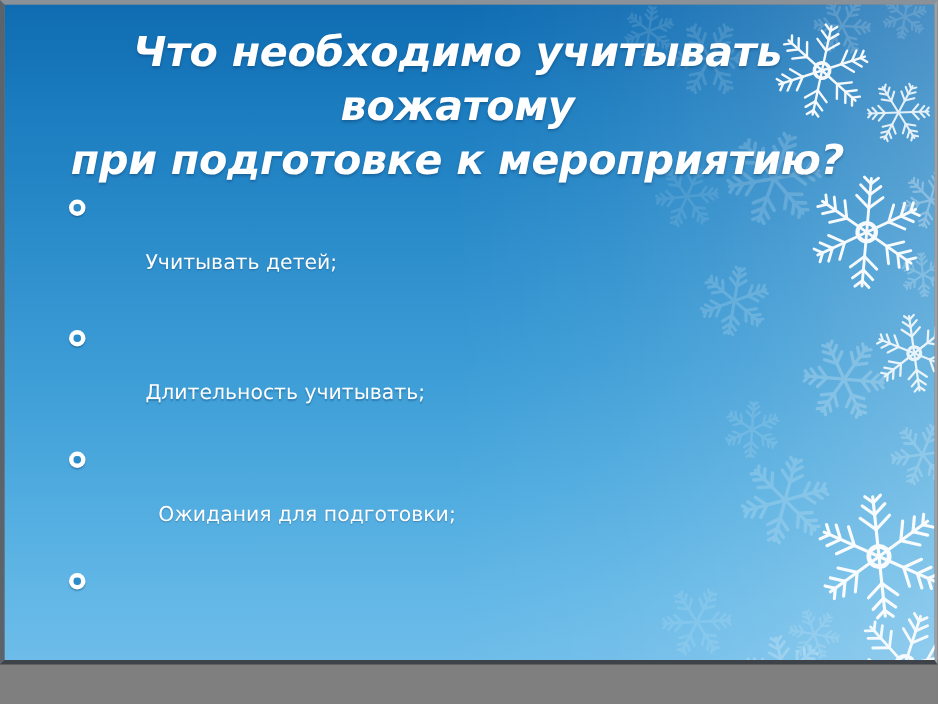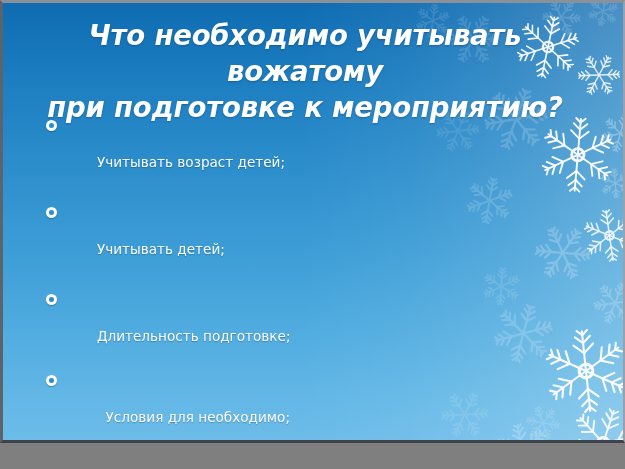--- a/index.html
+++ b/index.html
@@ -1405,35 +1405,31 @@
             <line x1="0" y1="-12.6" x2="1.8367999999999998" y2="-14.2128"></line>
           </g>
         </g>
       </svg>
     </div>
 
   <div id="title">Что необходимо учитывать вожатому
 при подготовке к мероприятию?</div>
 
   <ul id="bullet-list">
-    <li class="bullet-item" style="top:0px;">
-      <span class="marker"></span>
-      <span class="bullet-text">Учитывать возраст детей;</span>
-    </li>
     <li class="bullet-item" style="margin-top:13px;">
       <span class="marker"></span>
       <span class="bullet-text">Учитывать детей;</span>
     </li>
     <li class="bullet-item" style="margin-top:13px;">
       <span class="marker"></span>
-      <span class="bullet-text">Длительность подготовке;</span>
+      <span class="bullet-text">Длительность учитывать;</span>
     </li>
     <li class="bullet-item" style="margin-top:7px;">
       <span class="marker"></span>
-      <span class="bullet-text">  Условия для необходимо;</span>
+      <span class="bullet-text">  Ожидания для подготовки;</span>
     </li>
     <li class="bullet-item" style="margin-top:7px; width:494px;">
       <span class="marker"></span>
       
     </li>
 
   </ul>
 </div>
 
 </body></html>

